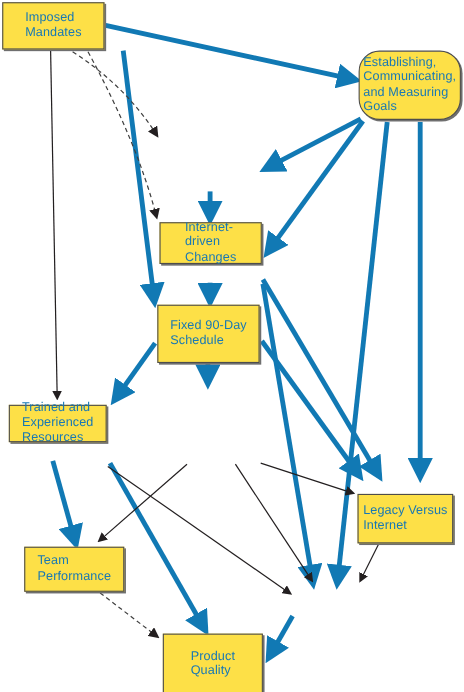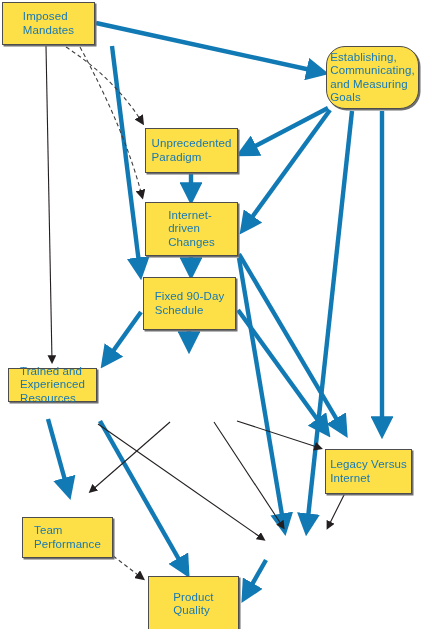--- a/index.html
+++ b/index.html
@@ -109,26 +109,22 @@
 Mandates</span>
     </div>
 
     <div class="node" style="left:326px; top:46px; width:93px; height:63px;border-radius:19px;">
       <span class="node-label">Establishing,
 Communicating,
 and Measuring
 Goals</span>
     </div>
 
-    <div class="node" style="left:145px; top:128px; width:93px; height:45px;">
-      <span class="node-label">Unprecedented
-Paradigm</span>
-    </div>
 
-    <div class="node" style="left:145px; top:202px; width:93px; height:54px;">
+    <div class="node" style="left:145px; top:202px; width:93px; height:38px;">
       <span class="node-label">Internet-
 driven
 Changes</span>
     </div>
 
     <div class="node" style="left:143px; top:277px; width:93px; height:53px;">
       <span class="node-label">Fixed 90-Day
 Schedule</span>
     </div>
 
@@ -137,21 +133,21 @@
       <span class="node-label">Trained and
 Experienced
 Resources</span>
     </div>
 
     <div class="node" style="left:325px; top:437px; width:87px; height:45px;margin-top:12px;">
       <span class="node-label">Legacy Versus
 Internet</span>
     </div>
 
-    <div class="node" style="left:22px; top:497px; width:91px; height:41px;margin-top:20px;">
+    <div class="node" style="left:22px; top:497px; width:91px; height:41px;">
       <span class="node-label">Team
 Performance</span>
     </div>
 
 
     <div class="node" style="left:148px; top:576px; width:91px; height:56px;">
       <span class="node-label">Product
 Quality</span>
     </div>
 

